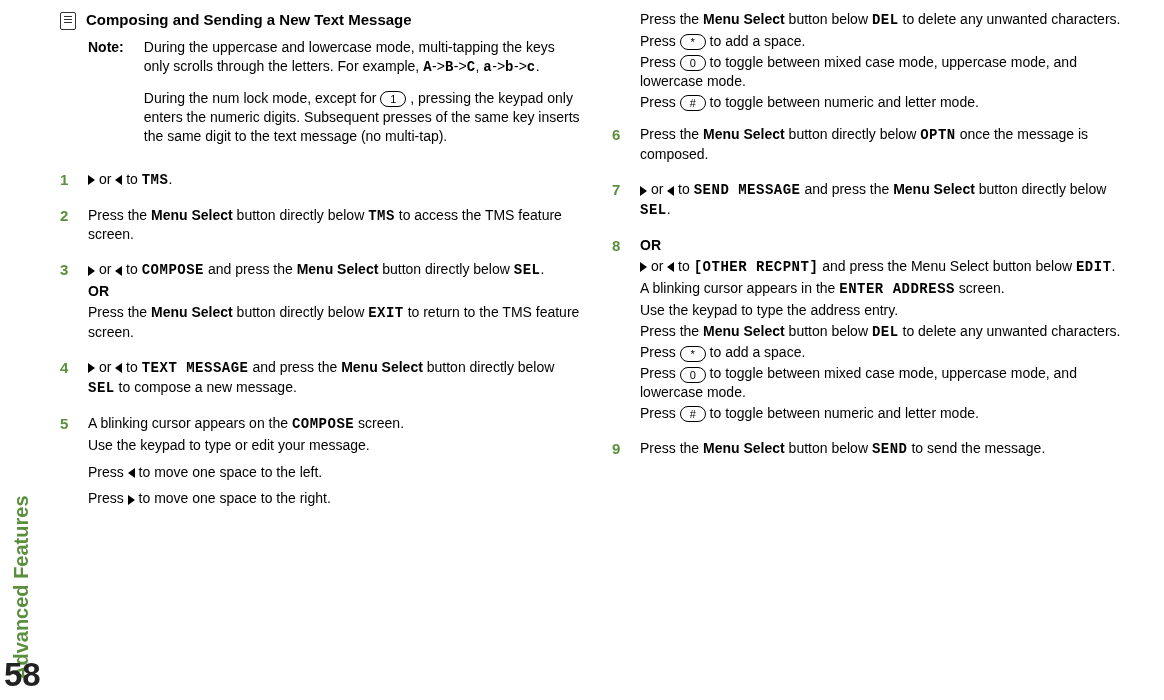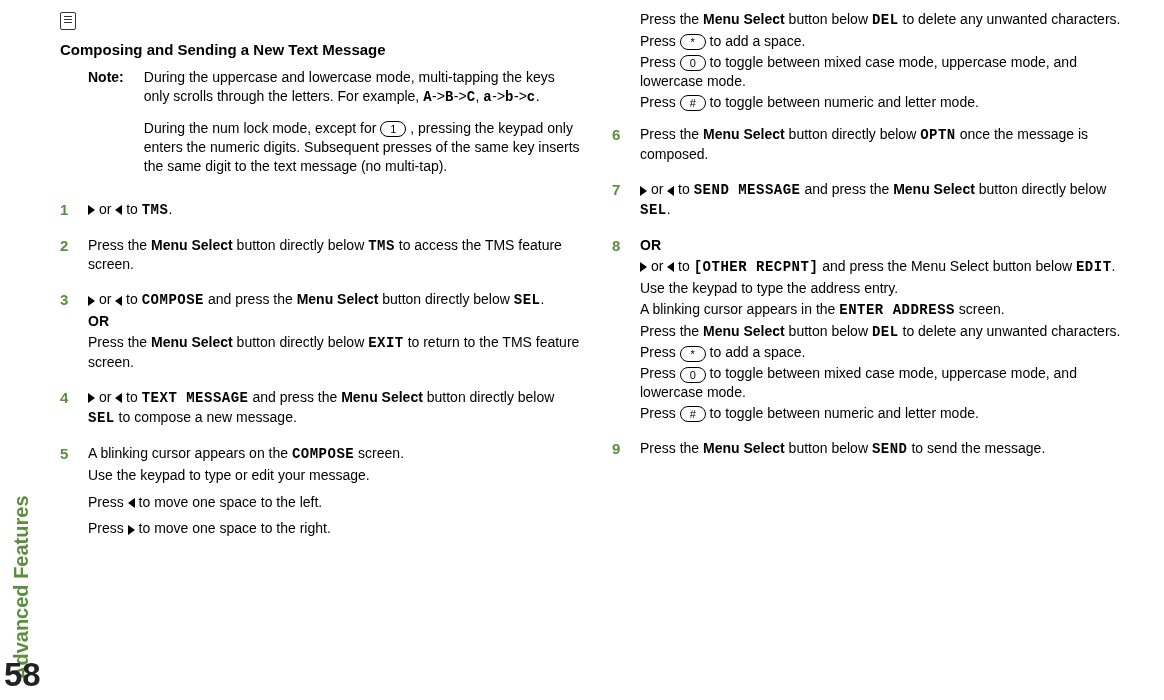--- a/index.html
+++ b/index.html
@@ -32,21 +32,21 @@
     font-weight:bold;
     color:#222;
   }
   .cols {
     display:flex;
     gap:28px;
     padding:10px 28px 10px 60px;
     height:100%;
   }
   .col { flex:1; }
-  .heading-row { display:flex; align-items:flex-start; gap:10px; margin-bottom:8px;flex-direction:column; }
+  .heading-row { display:flex; align-items:flex-start; gap:10px; margin-bottom:8px; }
   .doc-icon { width:16px; height:18px; border:1.5px solid #333; border-radius:2px; position:relative; flex:0 0 auto; margin-top:2px; }
   .doc-icon::after { content:""; position:absolute; top:3px; left:3px; right:3px; height:8px; background:repeating-linear-gradient(#333 0 1px, transparent 1px 3px); }
   h2 { font-size:15px; font-weight:bold; }
   .note-block { display:flex; gap:20px; margin:3px 0 12px 28px; }
   .note-label { font-weight:bold; flex:0 0 auto; }
   .note-body p { margin-bottom:12px; }
   .proc-label { font-weight:bold; margin:6px 0 10px 0; }
   .step { display:flex; gap:10px; margin:0 0 14px 0; }
   .stepnum { color:#5a8f3d; font-weight:bold; font-size:15px; flex:0 0 18px; }
   .stepbody p { margin-bottom:2px; }
@@ -178,22 +178,22 @@
       <div class="stepbody">
         <p><span class="arrow arrow-right"></span><span> or </span><span class="arrow arrow-left"></span><span> to </span><span class="mono">SEND MESSAGE</span><span> and press the </span><span class="bold">Menu Select</span><span> button directly below </span><span class="mono">SEL</span><span>.</span></p>
       </div>
     </div>
 
     <div class="step">
       <span class="stepnum">8</span>
       <div class="stepbody col2-cont">
         <p class="or">OR</p>
         <p><span class="arrow arrow-right"></span><span> or </span><span class="arrow arrow-left"></span><span> to </span><span class="mono">[OTHER RECPNT]</span><span> and press the Menu Select button below </span><span class="mono">EDIT</span><span>.</span></p>
+        <p><span>A blinking cursor appears in the </span><span class="mono">ENTER ADDRESS</span><span> screen.</span></p>
         <p>Use the keypad to type the address entry.</p>
-        <p><span>A blinking cursor appears in the </span><span class="mono">ENTER ADDRESS</span><span> screen.</span></p>
         <p><span>Press the </span><span class="bold">Menu Select</span><span> button below </span><span class="mono">DEL</span><span> to delete any unwanted characters.</span></p>
         <p><span>Press </span><span class="key">*</span><span> to add a space.</span></p>
         <p><span>Press </span><span class="key">0</span><span> to toggle between mixed case mode, uppercase mode, and lowercase mode.</span></p>
         <p><span>Press </span><span class="key">#</span><span> to toggle between numeric and letter mode.</span></p>
       </div>
     </div>
 
     <div class="step">
       <span class="stepnum">9</span>
       <div class="stepbody">

